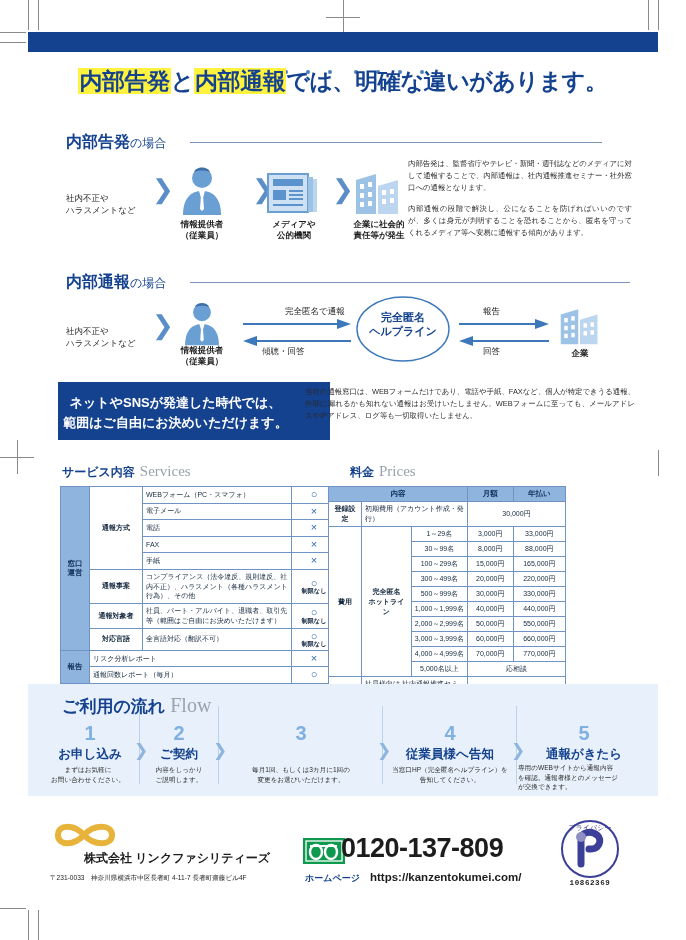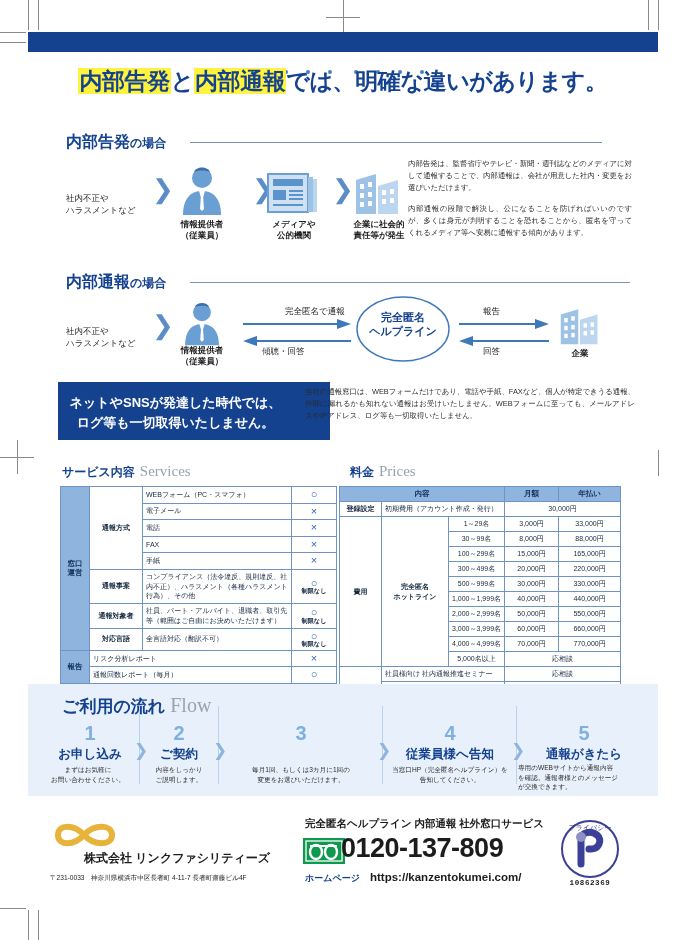--- a/index.html
+++ b/index.html
@@ -22,21 +22,21 @@
   .title{position:absolute;left:0;top:66px;width:686px;text-align:center;
          font-size:23px;font-weight:bold;color:#14428f;letter-spacing:-0.4px;white-space:nowrap;}
   .title .hl{background:#fff33f;padding:0 1px;}
   .dots{position:absolute;top:60px;left:0;width:686px;text-align:center;}
   .dots span{display:inline-block;width:4px;height:4px;border-radius:50%;
              background:#4a7fc1;margin:0 9px;}
 
   
   .sechead{position:absolute;font-weight:bold;color:#14428f;white-space:nowrap;}
   .sechead .big{font-size:16px;}
-  .sechead .sm{font-size:12px;font-weight:bold;}
+  .sechead .sm{font-size:12px;font-weight:normal;}
   .secline{position:absolute;height:1px;background:#7b93b8;}
 
   
   .ftxt{position:absolute;font-size:8.5px;color:#1c1c1c;line-height:1.45;white-space:nowrap;}
   .fcap{position:absolute;font-size:8.5px;font-weight:bold;color:#1c1c1c;
         text-align:center;line-height:1.35;}
   .chev{position:absolute;color:#5b8dc8;font-size:26px;font-weight:300;line-height:1;}
 
   .body-note{position:absolute;font-size:7.4px;line-height:1.62;color:#2a2a2a;
              text-align:justify;}
@@ -176,21 +176,21 @@
     <rect x="32" y="22" width="4" height="5" fill="#fff"></rect>
       <rect x="40" y="21" width="4" height="5" fill="#fff"></rect>
     <rect x="32" y="31" width="4" height="5" fill="#fff"></rect>
       <rect x="40" y="30" width="4" height="5" fill="#fff"></rect>
   </svg>
   <div class="fcap" style="left:336px;top:219px;width:86px;">
     <span>企業に社会的</span><br>
     <span>責任等が発生</span>
   </div>
 
-  <div class="body-note" style="left:408px;top:158px;width:224px;">内部告発は、監督省庁やテレビ・新聞・週刊誌などのメディアに対して通報することで、内部通報は、会社が用意した社内・変更をお選びいただけます。</div>
+  <div class="body-note" style="left:408px;top:158px;width:224px;">内部告発は、監督省庁やテレビ・新聞・週刊誌などのメディアに対して通報することで、内部通報は、社内通報推進セミナー・社外窓口への通報となります。</div>
   <div class="body-note" style="left:408px;top:203px;width:224px;">内部通報の段階で解決し、公になることを防げればいいのですが、多くは身元が判明することを恐れることから、匿名を守ってくれるメディア等へ安易に通報する傾向があります。</div>
 
   <div class="sechead" style="left:66px;top:272px;">
     <span class="big">内部通報</span><span class="sm">の場合</span>
   </div>
   <div class="secline" style="left:190px;top:282px;width:440px;"></div>
 
   <div class="ftxt" style="left:66px;top:325px;">
     <span>社内不正や</span><br>
     <span>ハラスメントなど</span>
@@ -252,21 +252,21 @@
     <rect x="32" y="22" width="4" height="5" fill="#fff"></rect>
       <rect x="40" y="21" width="4" height="5" fill="#fff"></rect>
     <rect x="32" y="31" width="4" height="5" fill="#fff"></rect>
       <rect x="40" y="30" width="4" height="5" fill="#fff"></rect>
   </svg>
   <div class="fcap" style="left:542px;top:348px;width:76px;">企業</div>
 
   <div class="callout">
     <div class="ct">
       <span>ネットやSNSが発達した時代では、</span><br>
-      <span>ログ等も一切取得いたしません。</span>
+      <span>範囲はご自由にお決めいただけます。</span>
     </div>
   </div>
   <div class="callnote">当社の通報窓口は、WEBフォームだけであり、電話や手紙、FAXなど、個人が特定できうる通報、外部に漏れるかも知れない通報はお受けいたしません。WEBフォームに至っても、メールアドレスやIPアドレス、ログ等も一切取得いたしません。</div>
 
   <div class="tblhead" style="left:62px;top:462px;">
     <span class="jp">サービス内容</span><span class="en">Services</span>
   </div>
 
   <table style="left:60px;top:486px;width:277px;">
     <tbody>
@@ -328,21 +328,21 @@
       <td colspan="2">通報回数レポート（毎月）</td>
       <td class="mark">○</td>
     </tr>
   </tbody>
     </table>
 
   <div class="tblhead" style="left:350px;top:462px;">
     <span class="jp">料金</span><span class="en">Prices</span>
   </div>
 
-  <table style="left:339px;top:486px;width:282px;">
+  <table style="left:328px;top:486px;width:238px;">
     <tbody>
         <tr class="hdrow">
       <th colspan="3">内容</th>
       <th style="width:48px;">月額</th>
       <th style="width:56px;">年払い</th>
     </tr>
     <tr>
       <td class="sub" style="width:36px;">登録設定</td>
       <td colspan="2">初期費用（アカウント作成・発行）</td>
       <td colspan="2" class="ctr">30,000円</td>
@@ -465,21 +465,20 @@
     <span>を確認。通報者様とのメッセージ</span><br>
     <span>が交換できます。</span>
   </div>
 
   <svg width="80" height="34" viewBox="0 0 80 34" style="position:absolute;left:52px;top:818px;">
     <path d="M6 17 C6 6 22 6 32 17 C42 28 60 28 60 17 C60 6 42 6 32 17 C22 28 6 28 6 17 Z" fill="none" stroke="#e8b33a" stroke-width="6" stroke-linecap="round"></path>
   </svg>
   <div class="brandjp">株式会社 リンクファシリティーズ</div>
   <div class="addr">〒231-0033　神奈川県横浜市中区長者町 4-11-7 長者町齋藤ビル4F</div>
 
-  <div class="fservice">完全匿名ヘルプライン 内部通報 社外窓口サービス</div>
 
   <svg width="42" height="26" viewBox="0 0 42 26" style="position:absolute;left:303px;top:838px;">
     <rect x="0" y="0" width="42" height="26" fill="#0e9a4e"></rect>
     <rect x="3" y="3" width="36" height="20" fill="none" stroke="#fff" stroke-width="1.3"></rect>
     <ellipse cx="13" cy="14" rx="6" ry="7" fill="none" stroke="#fff" stroke-width="2.4"></ellipse>
     <ellipse cx="28" cy="14" rx="6" ry="7" fill="none" stroke="#fff" stroke-width="2.4"></ellipse>
     <line x1="7" y1="8" x2="34" y2="8" stroke="#fff" stroke-width="2"></line>
   </svg>
   <div class="tel">0120-137-809</div>
 

